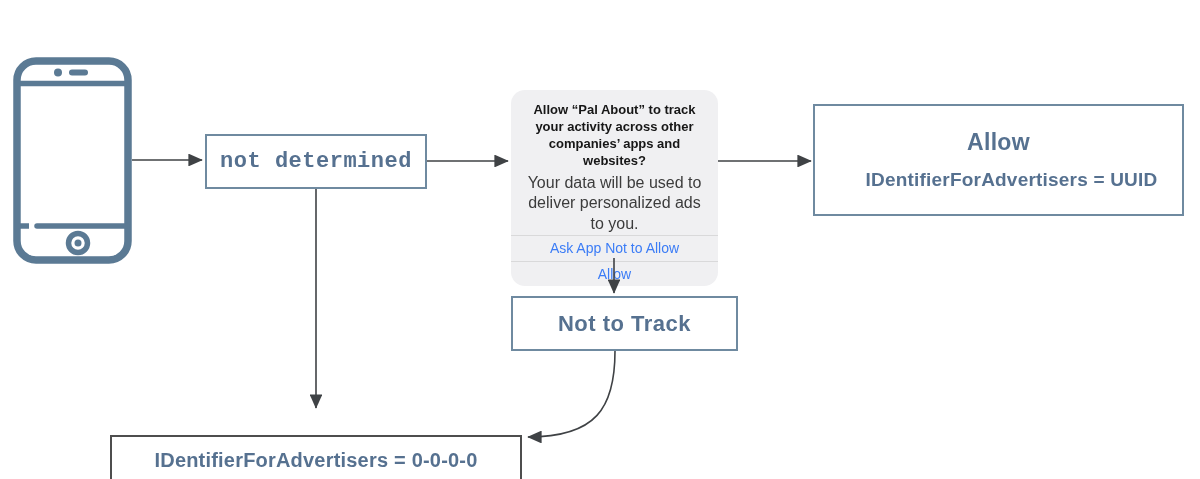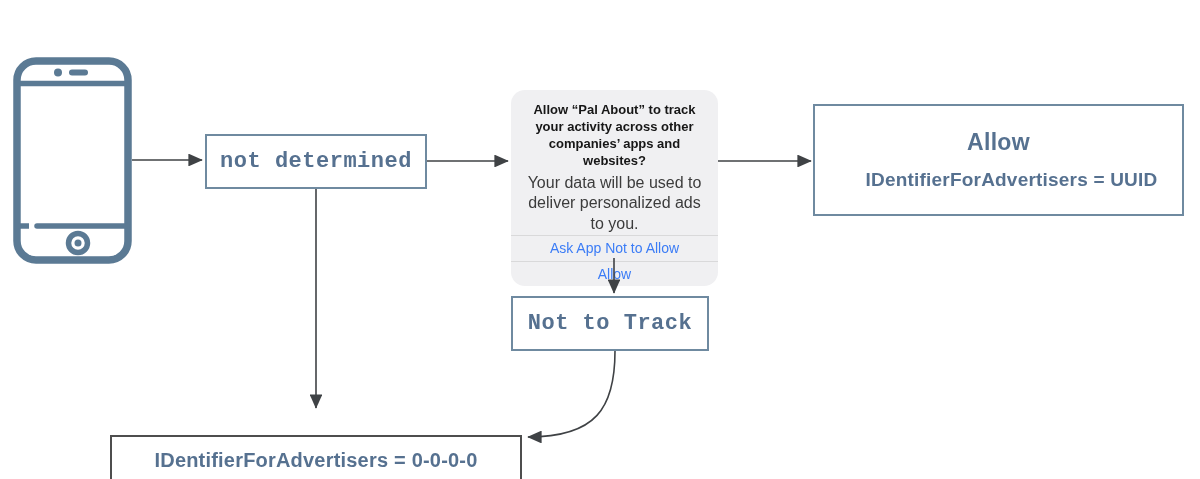--- a/index.html
+++ b/index.html
@@ -30,22 +30,22 @@
     font-family: Liberation Mono, monospace;
     font-size: 22px; letter-spacing: 0.5px;
   }
   .box-allow-result {
     left: 813px; top: 104px; width: 371px; height: 112px;
     flex-direction: column; gap: 13px;
   }
   .box-allow-result .allow-title { font-size: 23px; letter-spacing: 0.3px; }
   .box-allow-result .allow-detail { font-size: 19px; letter-spacing: 0.2px; margin-left: 26px; }
   .box-not-to-track {
-    left: 511px; top: 296px; width: 198px; height: 55px;
-    font-family: Liberation Mono, monospace;
+    left: 511px; top: 296px; width: 227px; height: 55px;
+    font-family: Liberation Sans, sans-serif;
     font-size: 22px; letter-spacing: 0.5px;
   }
   .box-idfa-zero {
     left: 110px; top: 435px; width: 412px; height: 50px;
     border-color: #4e4e4e;
     font-size: 20px; letter-spacing: 0.2px;
   }
   
   .dialog {
     position: absolute;

